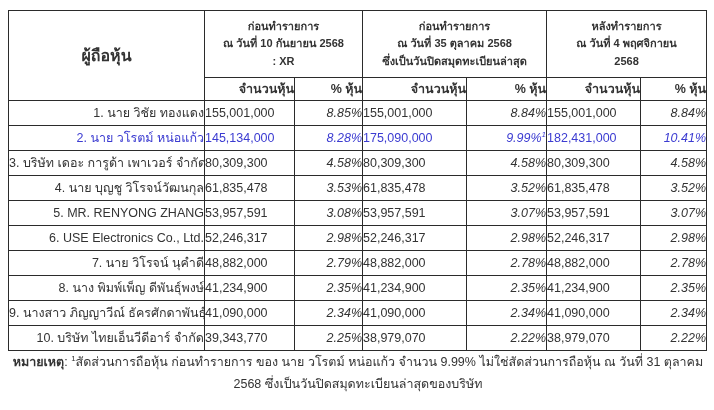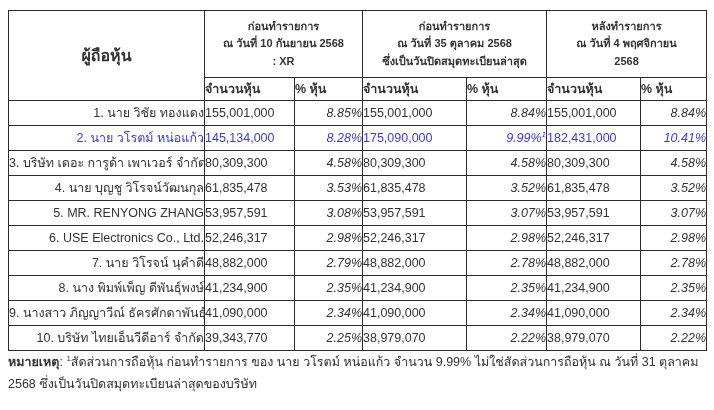--- a/index.html
+++ b/index.html
@@ -44,21 +44,21 @@
   }
   th.sh-col-head {
     font-weight: bold;
     text-align: center;
     vertical-align: middle;
     font-size: 16px;
   }
   th.sub-head {
     height: 22px;
     font-weight: bold;
-    text-align: left;
+    text-align: right;
     vertical-align: middle;
     font-size: 12.5px;
   }
   td.name {
     height: 24px;
     text-align: right;
     padding-left: 6px;
     vertical-align: middle;
   }
   td.num {
@@ -85,20 +85,21 @@
   }
   .footnote {
     position: absolute;
     left: 8px;
     top: 352px;
     width: 700px;
     font-size: 12.5px;
     line-height: 1.75;
     color: #333333;
     white-space: normal;
+    text-align: center;
   }
   .footnote .lbl {
     font-weight: bold;
   }
 </style>
 </head>
 <body>
 
 <div class="page">
 

